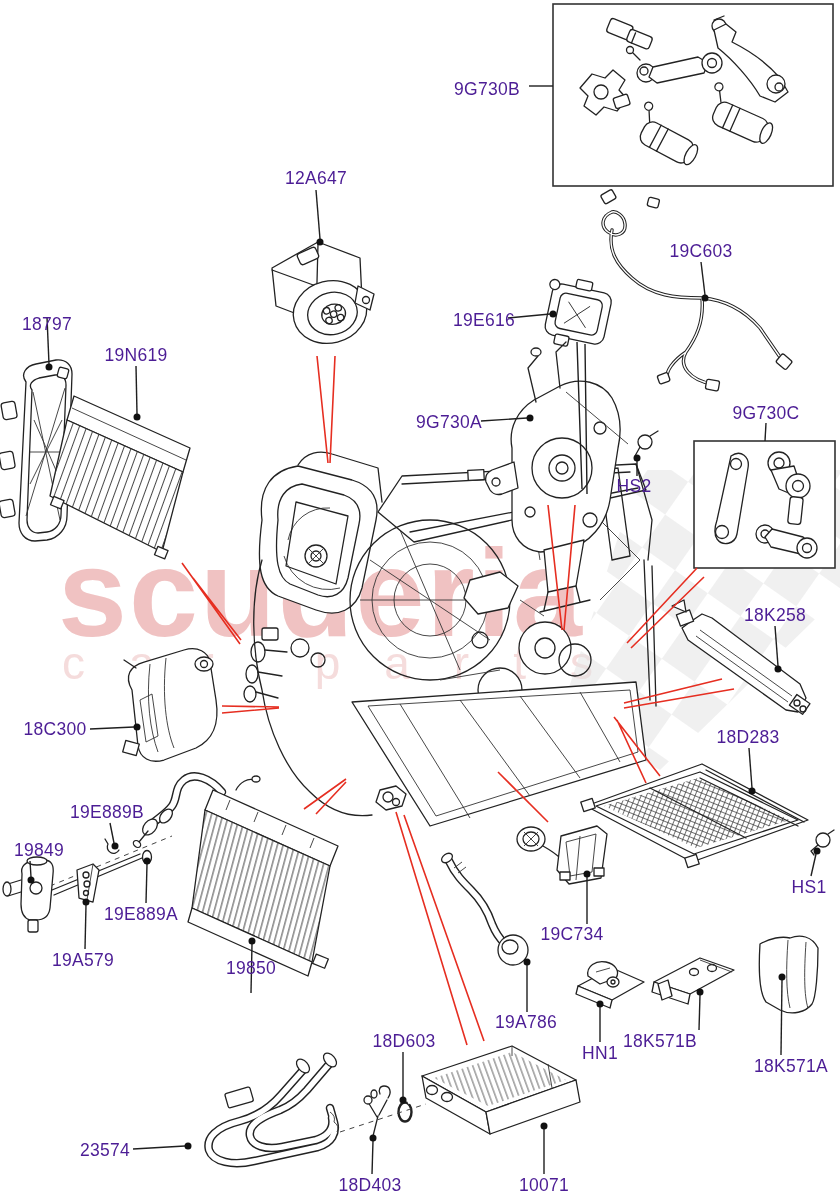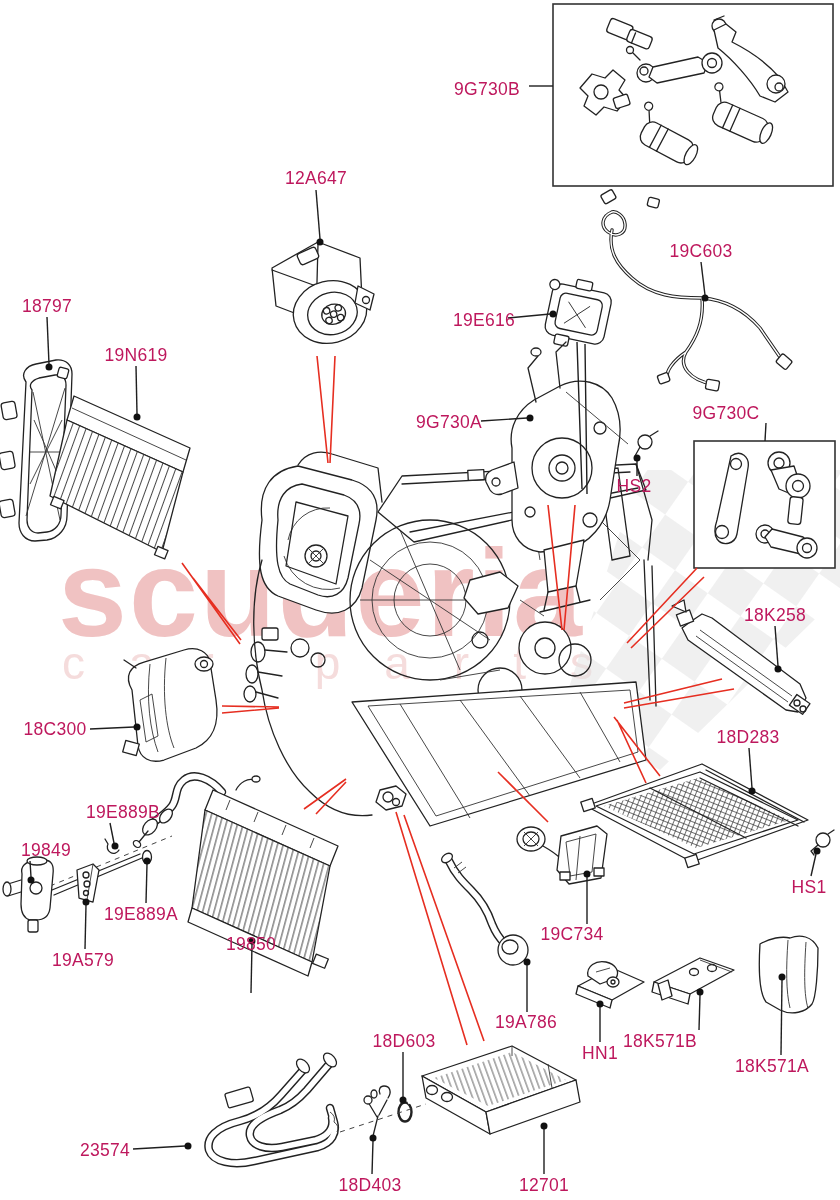--- a/index.html
+++ b/index.html
@@ -1,20 +1,20 @@
 <!DOCTYPE html>
 <html><head>
 <meta charset="utf-8">
 <style>
   html,body{margin:0;padding:0;background:#fff;}
   .stage{position:relative;width:840px;height:1200px;background:#fff;overflow:hidden;
          font-family:"Liberation Sans", sans-serif;}
   .art{position:absolute;left:0;top:0;}
   .plabel{position:absolute;transform:translate(-50%,-50%);font-size:17.5px;
-          color:#be185d;white-space:nowrap;letter-spacing:.3px;}
+          color:#4c1d95;white-space:nowrap;letter-spacing:.3px;}
   .wm-big{font-size:124px;font-weight:bold;fill:#f0c2c2;letter-spacing:2px;}
   .wm-small{font-size:46px;fill:#f5dcdc;letter-spacing:44px;}
   .ln{stroke:#1f1f1f;stroke-width:1.4;fill:none;}
   .red{stroke:#e62e21;stroke-width:1.6;fill:none;}
   .p{stroke:#222;stroke-width:1.3;fill:none;stroke-linejoin:round;stroke-linecap:round;}
   .pw{stroke:#222;stroke-width:1.3;fill:#fff;stroke-linejoin:round;stroke-linecap:round;}
   .thin{stroke:#333;stroke-width:.9;fill:none;}
   .tube{stroke:#222;stroke-width:8.5;fill:none;stroke-linecap:round;stroke-linejoin:round;}
   .tubein{stroke:#fff;stroke-width:5.6;fill:none;stroke-linecap:round;stroke-linejoin:round;}
   .wire{stroke:#222;stroke-width:3.4;fill:none;stroke-linecap:round;}
@@ -469,37 +469,37 @@
     <path class="red" d="M498,772 L548,822"></path>
     <path class="red" d="M222,706 L279,707 M222,713 L279,708"></path>
     <path class="red" d="M304,809 L346,779 M316,814 L346,782"></path>
     <path class="red" d="M396,812 L467,1045 M404,815 L484,1041"></path>
   </g>
 </svg>
 
 <div class="plabel" style="left:487px;top:89px">9G730B</div>
 <div class="plabel" style="left:316px;top:178px">12A647</div>
 <div class="plabel" style="left:701px;top:251px">19C603</div>
-<div class="plabel" style="left:47px;top:306px">18797</div>
+<div class="plabel" style="left:47px;top:324px">18797</div>
 <div class="plabel" style="left:136px;top:355px">19N619</div>
 <div class="plabel" style="left:484px;top:320px">19E616</div>
 <div class="plabel" style="left:449px;top:422px">9G730A</div>
 <div class="plabel" style="left:634px;top:486px">HS2</div>
-<div class="plabel" style="left:726px;top:413px">9G730C</div>
+<div class="plabel" style="left:766px;top:413px">9G730C</div>
 <div class="plabel" style="left:775px;top:615px">18K258</div>
 <div class="plabel" style="left:55px;top:729px">18C300</div>
 <div class="plabel" style="left:748px;top:737px">18D283</div>
 <div class="plabel" style="left:809px;top:887px">HS1</div>
 <div class="plabel" style="left:572px;top:934px">19C734</div>
-<div class="plabel" style="left:251px;top:944px">19850</div>
-<div class="plabel" style="left:46px;top:850px">19849</div>
-<div class="plabel" style="left:123px;top:812px">19E889B</div>
+<div class="plabel" style="left:251px;top:968px">19850</div>
+<div class="plabel" style="left:39px;top:850px">19849</div>
+<div class="plabel" style="left:107px;top:812px">19E889B</div>
 <div class="plabel" style="left:141px;top:914px">19E889A</div>
 <div class="plabel" style="left:83px;top:960px">19A579</div>
 <div class="plabel" style="left:526px;top:1022px">19A786</div>
 <div class="plabel" style="left:600px;top:1053px">HN1</div>
 <div class="plabel" style="left:660px;top:1041px">18K571B</div>
-<div class="plabel" style="left:772px;top:1066px">18K571A</div>
+<div class="plabel" style="left:791px;top:1066px">18K571A</div>
 <div class="plabel" style="left:404px;top:1041px">18D603</div>
 <div class="plabel" style="left:105px;top:1150px">23574</div>
 <div class="plabel" style="left:370px;top:1185px">18D403</div>
-<div class="plabel" style="left:544px;top:1185px">12701</div>
+<div class="plabel" style="left:544px;top:1185px">10071</div>
 </div>
 
 </body></html>

